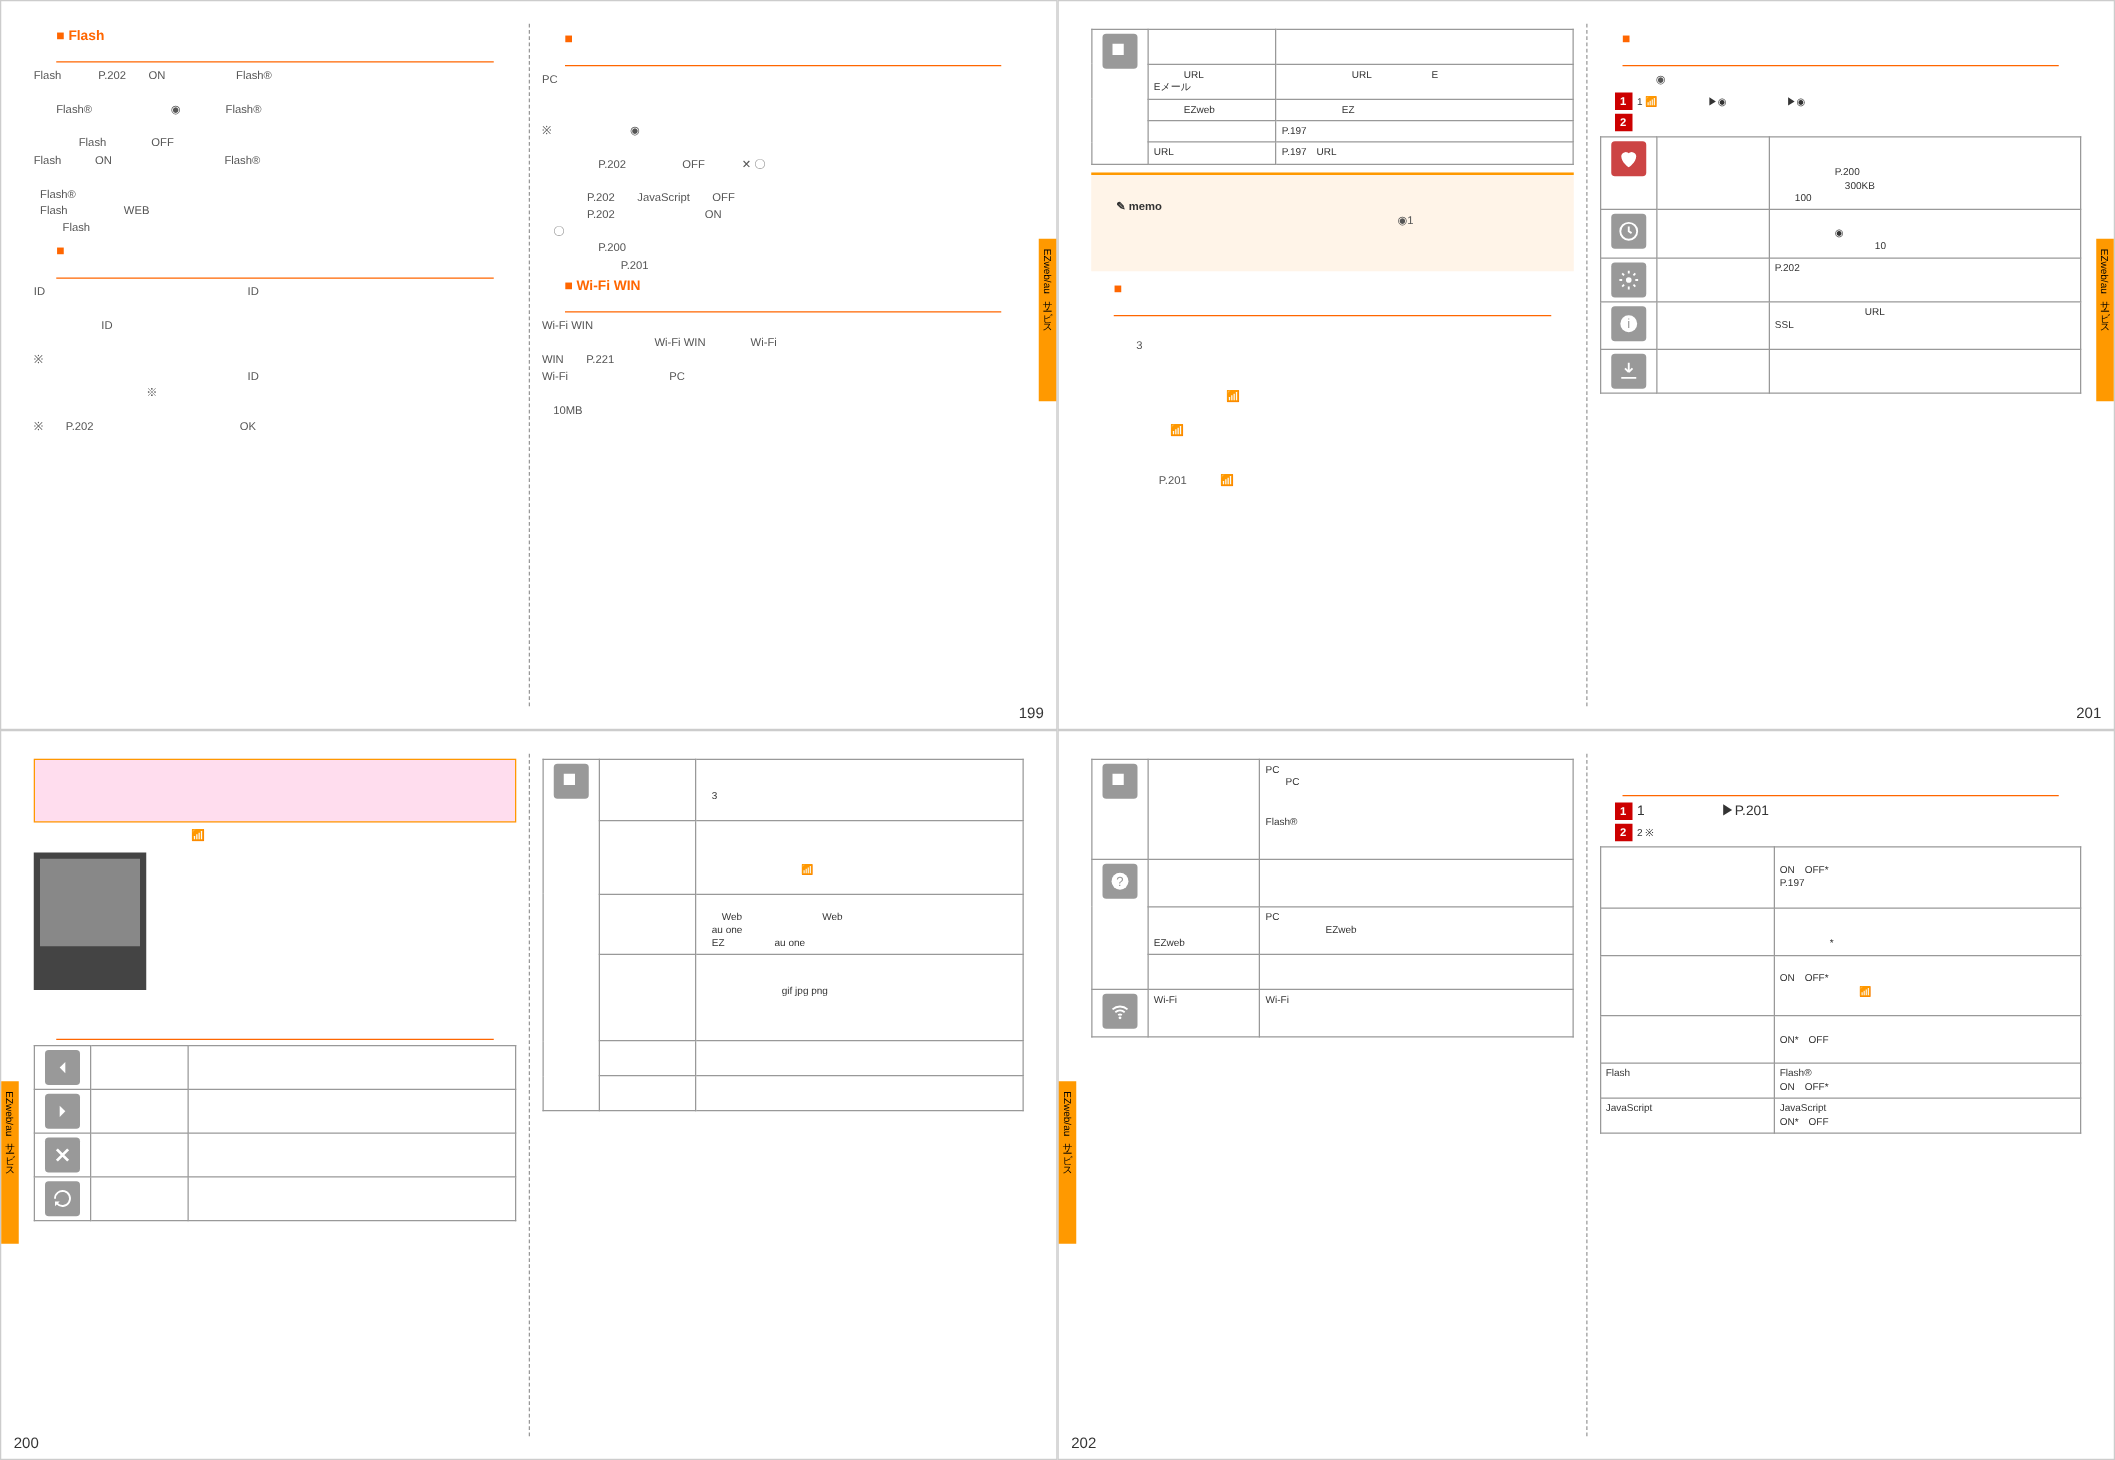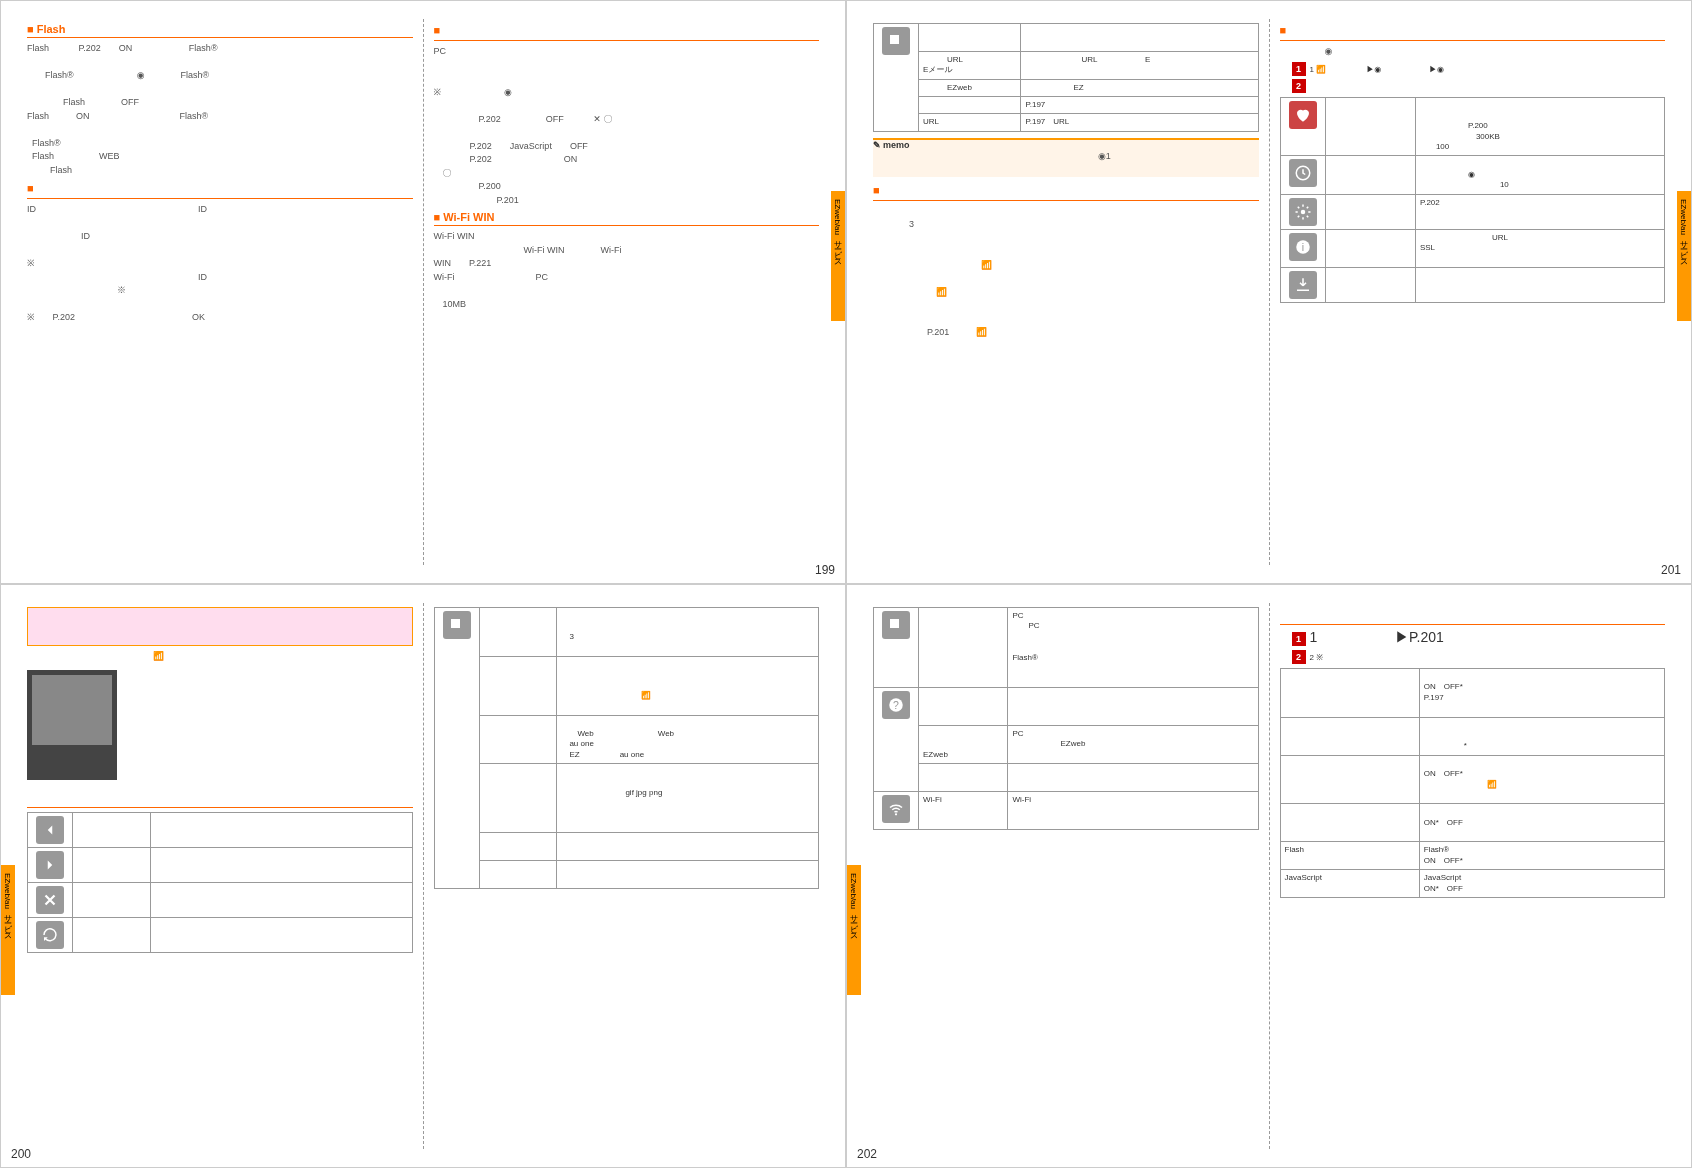--- a/index.html
+++ b/index.html
@@ -1,34 +1,34 @@
 <!DOCTYPE html>
 <html><head>
 <meta charset="utf-8">
 <style>
 body{margin:0;padding:0;font-family:sans-serif;font-size:9px;color:#333;background:#fff;width:1692px;height:1168px}
 .spread{display:grid;grid-template-columns:1fr 1fr;grid-template-rows:1fr 1fr;width:1692px;height:1168px}
 .page{border:1px solid #ccc;display:flex;position:relative;padding:18px 20px;box-sizing:border-box}
 .col{flex:1;padding:0 6px}
 .divider{border-left:1px dashed #999;margin:0 4px}
-.sec-title{color:#f60;font-weight:bold;font-size:11px;margin:4px 0;border-bottom:1px solid #f60;padding-bottom:2px}
+.sec-title{color:#f60;font-weight:bold;font-size:11px;margin:4px 18px;border-bottom:1px solid #f60;padding-bottom:14px}
 .bodytext{line-height:1.5;color:#555}
 .pgnum{position:absolute;bottom:6px;font-size:12px;color:#333}
 .pgnum.l{left:10px}
 .pgnum.r{right:10px}
 .sidetab{position:absolute;width:14px;background:#f90;top:190px;height:130px}
 .sidetab.r{right:0}
 .sidetab.l{left:0}
 .sidetab span{writing-mode:vertical-rl;font-size:8px;color:#000;display:block;padding-top:8px}
 table.grid{border-collapse:collapse;width:100%;margin:4px 0}
 table.grid td,table.grid th{border:1px solid #999;padding:3px 4px;font-size:8px;vertical-align:top;line-height:1.3}
 .iconcell{width:36px;text-align:center}
 .iconbox{width:28px;height:28px;background:#999;display:inline-flex;align-items:center;justify-content:center;border-radius:3px}
 .iconbox svg{width:18px;height:18px;fill:#fff}
-.memo{border-top:2px solid #f90;background:#fff4e8;padding:0;margin:6px 0}
+.memo{border-top:2px solid #f90;background:#fff4e8;padding:20px;margin:6px 0}
 .memo .hd{font-weight:bold;font-size:9px}
 .memo .hd::before{content:"✎ "}
 .step{margin:3px 12px}
 .stepnum{display:inline-block;width:14px;height:14px;background:#c00;color:#fff;text-align:center;line-height:14px;font-weight:bold;font-size:9px;margin-right:4px}
 .orange-box{background:#fde;border:1px solid #f90;padding:6px;margin:4px 0}
 .phone-mock{width:90px;height:110px;background:#444;margin:6px 0;position:relative}
 .phone-mock .screen{width:80px;height:70px;background:#888;margin:5px auto}
 .callout{font-size:8px;color:#555}
 </style>
 </head>
@@ -389,21 +389,21 @@
               <td style="white-space:pre-wrap">Wi-Fi　　　　　　　　　　　　　
 　　
 　　　　　　　　　　　　　　　　</td>
             </tr>
     </tbody>
         </table>
   </div>
   <div class="divider"></div>
   <div class="col">
     <div class="sec-title">　　　　　　　　　　　</div>
-    <div class="step"><span class="stepnum">1</span><span style="font-size:14px">1  　　　　　 ▶P.201　　　　</span></div>
+    <div class="step"><span class="stepnum">1</span><span style="font-size:11px">1  　　　　　 ▶P.201　　　　</span></div>
     <div class="step"><span class="stepnum">2</span><span style="font-size:8px">2  ※　　　　　　　　　　　　　　　　　　　　</span></div>
     <table class="grid">
       <tbody>
             <tr>
               <td>　　　　　　　</td>
               <td style="white-space:pre-wrap">　　　　　　　　
 ON　OFF*
 P.197　　　　　　　
 　　</td>
             </tr>

